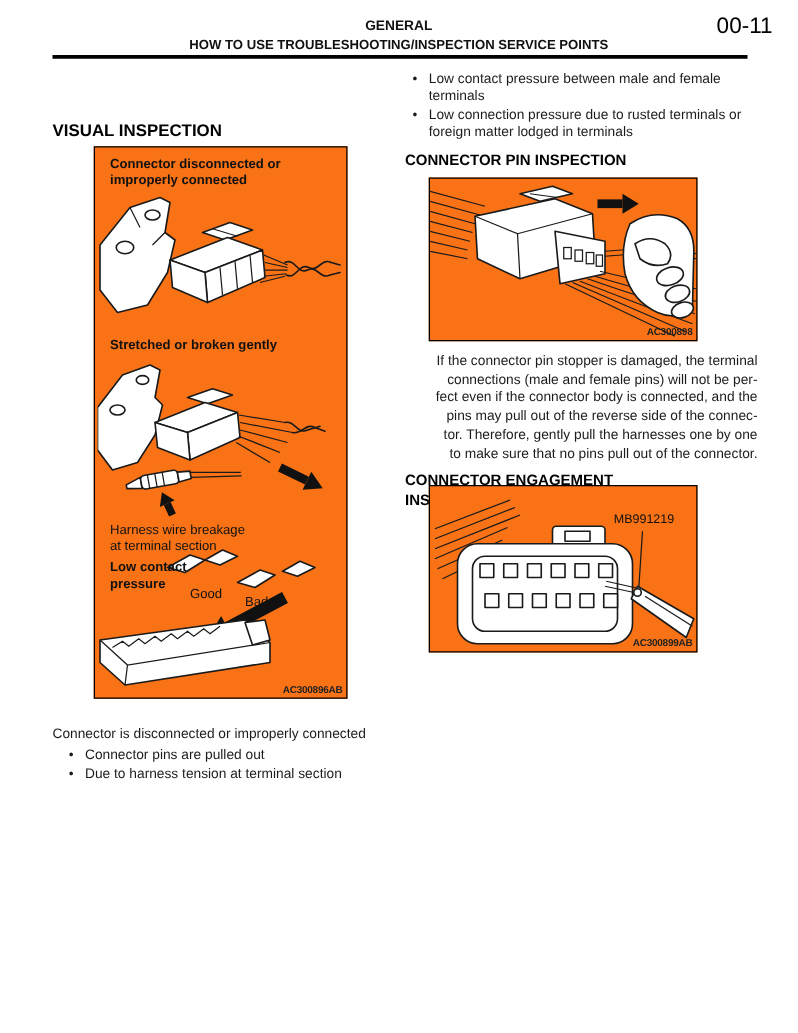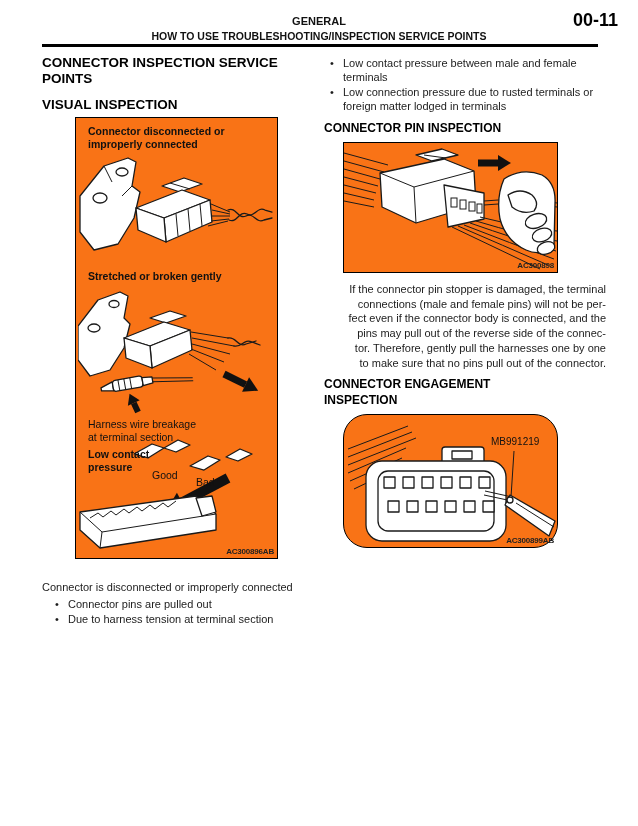--- a/index.html
+++ b/index.html
@@ -7,34 +7,34 @@
     position:relative; width:638px; height:826px; background:#fff;
     font-family:"Liberation Sans", sans-serif; color:#1c1c1c; overflow:hidden;
   }
   .ml { white-space:pre-line; }
 
   
   .hdr-general { position:absolute; left:0; top:15px; width:638px; text-align:center;
                  font-size:11px; font-weight:bold; color:#111; }
   .hdr-sub     { position:absolute; left:0; top:30px; width:638px; text-align:center;
                  font-size:10.5px; font-weight:bold; color:#111; }
-  .page-num    { position:absolute; top:10px; right:20px; font-size:18px; font-weight:bold; color:#000; }
+  .page-num    { position:absolute; top:10px; right:20px; font-size:18px; font-weight:normal; color:#000; }
   .hdr-rule    { position:absolute; left:42px; top:44px; width:556px; height:3px; background:#000; }
 
   
   .title-main   { position:absolute; left:42px; top:55px; width:270px; font-size:13.5px;
                   font-weight:bold; color:#000; line-height:16px; }
   .doc-code     { position:absolute; left:42px; top:86px; width:268px; text-align:right;
                   font-size:8px; color:#3a3a3a; }
   .title-visual { position:absolute; left:42px; top:97px; font-size:13.5px; font-weight:bold; color:#000; }
 
   .figbox { position:absolute; border:1.5px solid #000; background:#f97316; }
   #fig1 { left:75px;  top:117px; width:201px; height:440px; }
   #fig2 { left:343px; top:142px; width:213px; height:129px; }
-  #fig3 { left:343px; top:414px; width:213px; height:132px;border-radius:24px; }
+  #fig3 { left:343px; top:388px; width:213px; height:132px; }
 
   .figbox .lbl  { position:absolute; font-size:10.5px; line-height:13px; color:#111; z-index:2; }
   .figbox .b    { font-weight:bold; }
   .fig-code { position:absolute; right:3px; bottom:2px; font-size:8px; font-weight:bold;
               color:#222; letter-spacing:-0.2px; z-index:2; }
   .figbox svg { position:absolute; z-index:1; }
   #d1 { left:2px; top:34px; }
   #d2 { left:2px; top:168px; }
   #d3 { left:2px; top:318px; }
   .l-disc  { left:12px; top:7px; }
@@ -69,22 +69,20 @@
 </head>
 <body>
 
 <div id="page">
 
   <div class="hdr-general">GENERAL</div>
   <div class="hdr-sub">HOW TO USE TROUBLESHOOTING/INSPECTION SERVICE POINTS</div>
   <div class="page-num">00-11</div>
   <div class="hdr-rule"></div>
 
-  <div class="title-main ml">CONNECTOR INSPECTION SERVICE
-POINTS</div>
   <div class="title-visual">VISUAL INSPECTION</div>
 
   <div class="figbox" id="fig1">
     <div class="lbl b ml l-disc">Connector disconnected or
 improperly connected</div>
     <div class="lbl b l-str">Stretched or broken gently</div>
     <div class="lbl ml l-brk">Harness wire breakage
 at terminal section</div>
     <div class="lbl b ml l-low">Low contact
 pressure</div>

